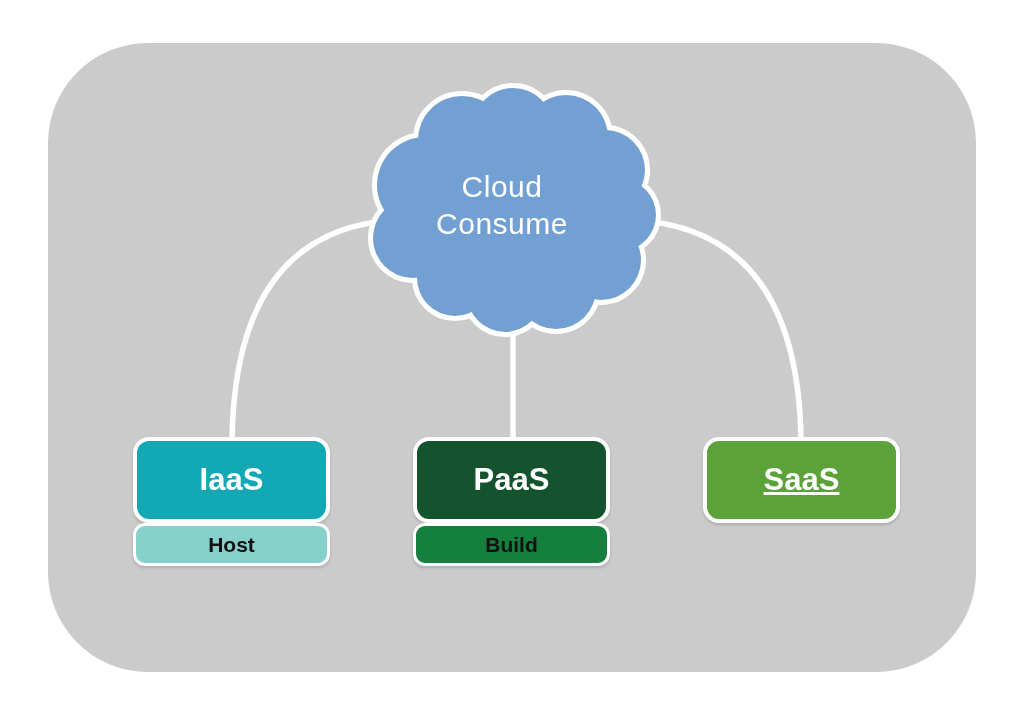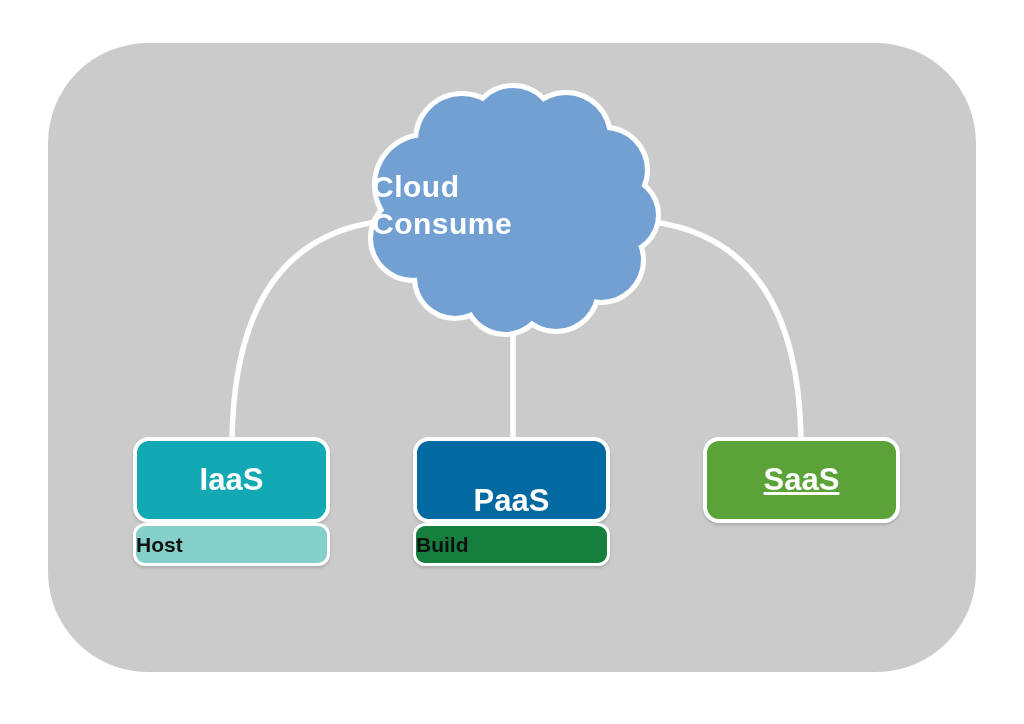--- a/index.html
+++ b/index.html
@@ -46,24 +46,24 @@
   }
   .pass-fill {
     fill: var(--cloud_blue, #73a0d3);
     stroke: none;
   }
   .cloud-label {
     position: absolute;
     left: 372px;
     top: 168px;
     width: 260px;
-    text-align: left;
+    text-align: center;
     color: var(--label_light, #ffffff);
     font-size: 30px;
-    font-weight: bold;
+    font-weight: normal;
     line-height: 37px;
     letter-spacing: 0.5px;
   }
   .node {
     position: absolute;
     width: 197px;
   }
   .node-main {
     box-sizing: border-box;
     height: 86px;
@@ -78,20 +78,21 @@
     box-shadow: 0 2px 3px rgba(0,0,0,0.15);
   }
   .node-sub {
     box-sizing: border-box;
     margin-top: 0px;
     height: 43px;
     border: 3px solid var(--outline_white, #ffffff);
     border-radius: 12px;
     display: flex;
     align-items: center;
+    justify-content: center;
     color: var(--label_dark, #111111);
     font-size: 21px;
     font-weight: bold;
     box-shadow: 0 2px 3px rgba(0,0,0,0.15);
   }
   .node-iaas { left: 133px; top: 437px; }
   .node-paas { left: 413px; top: 437px; }
   .node-saas { left: 703px; top: 437px; }
 </style>
 </head>
@@ -137,21 +138,21 @@
   <div class="node node-iaas">
     <div class="node-main" style="background-color: rgb(18, 169, 180);">
       <span>IaaS</span>
     </div>
     <div class="node-sub" style="background-color: rgb(133, 208, 203);">
       <span>Host</span>
     </div>
   </div>
 
   <div class="node node-paas">
-    <div class="node-main" style="background-color: #0369a1; align-items: flex-end;">
+    <div class="node-main" style="background-color: #14532d;">
       <span>PaaS</span>
     </div>
     <div class="node-sub" style="background-color: #15803d;">
       <span>Build</span>
     </div>
   </div>
 
   <div class="node node-saas">
     <div class="node-main" style="background-color: rgb(91, 163, 56); text-decoration: underline;">
       <span>SaaS</span>

